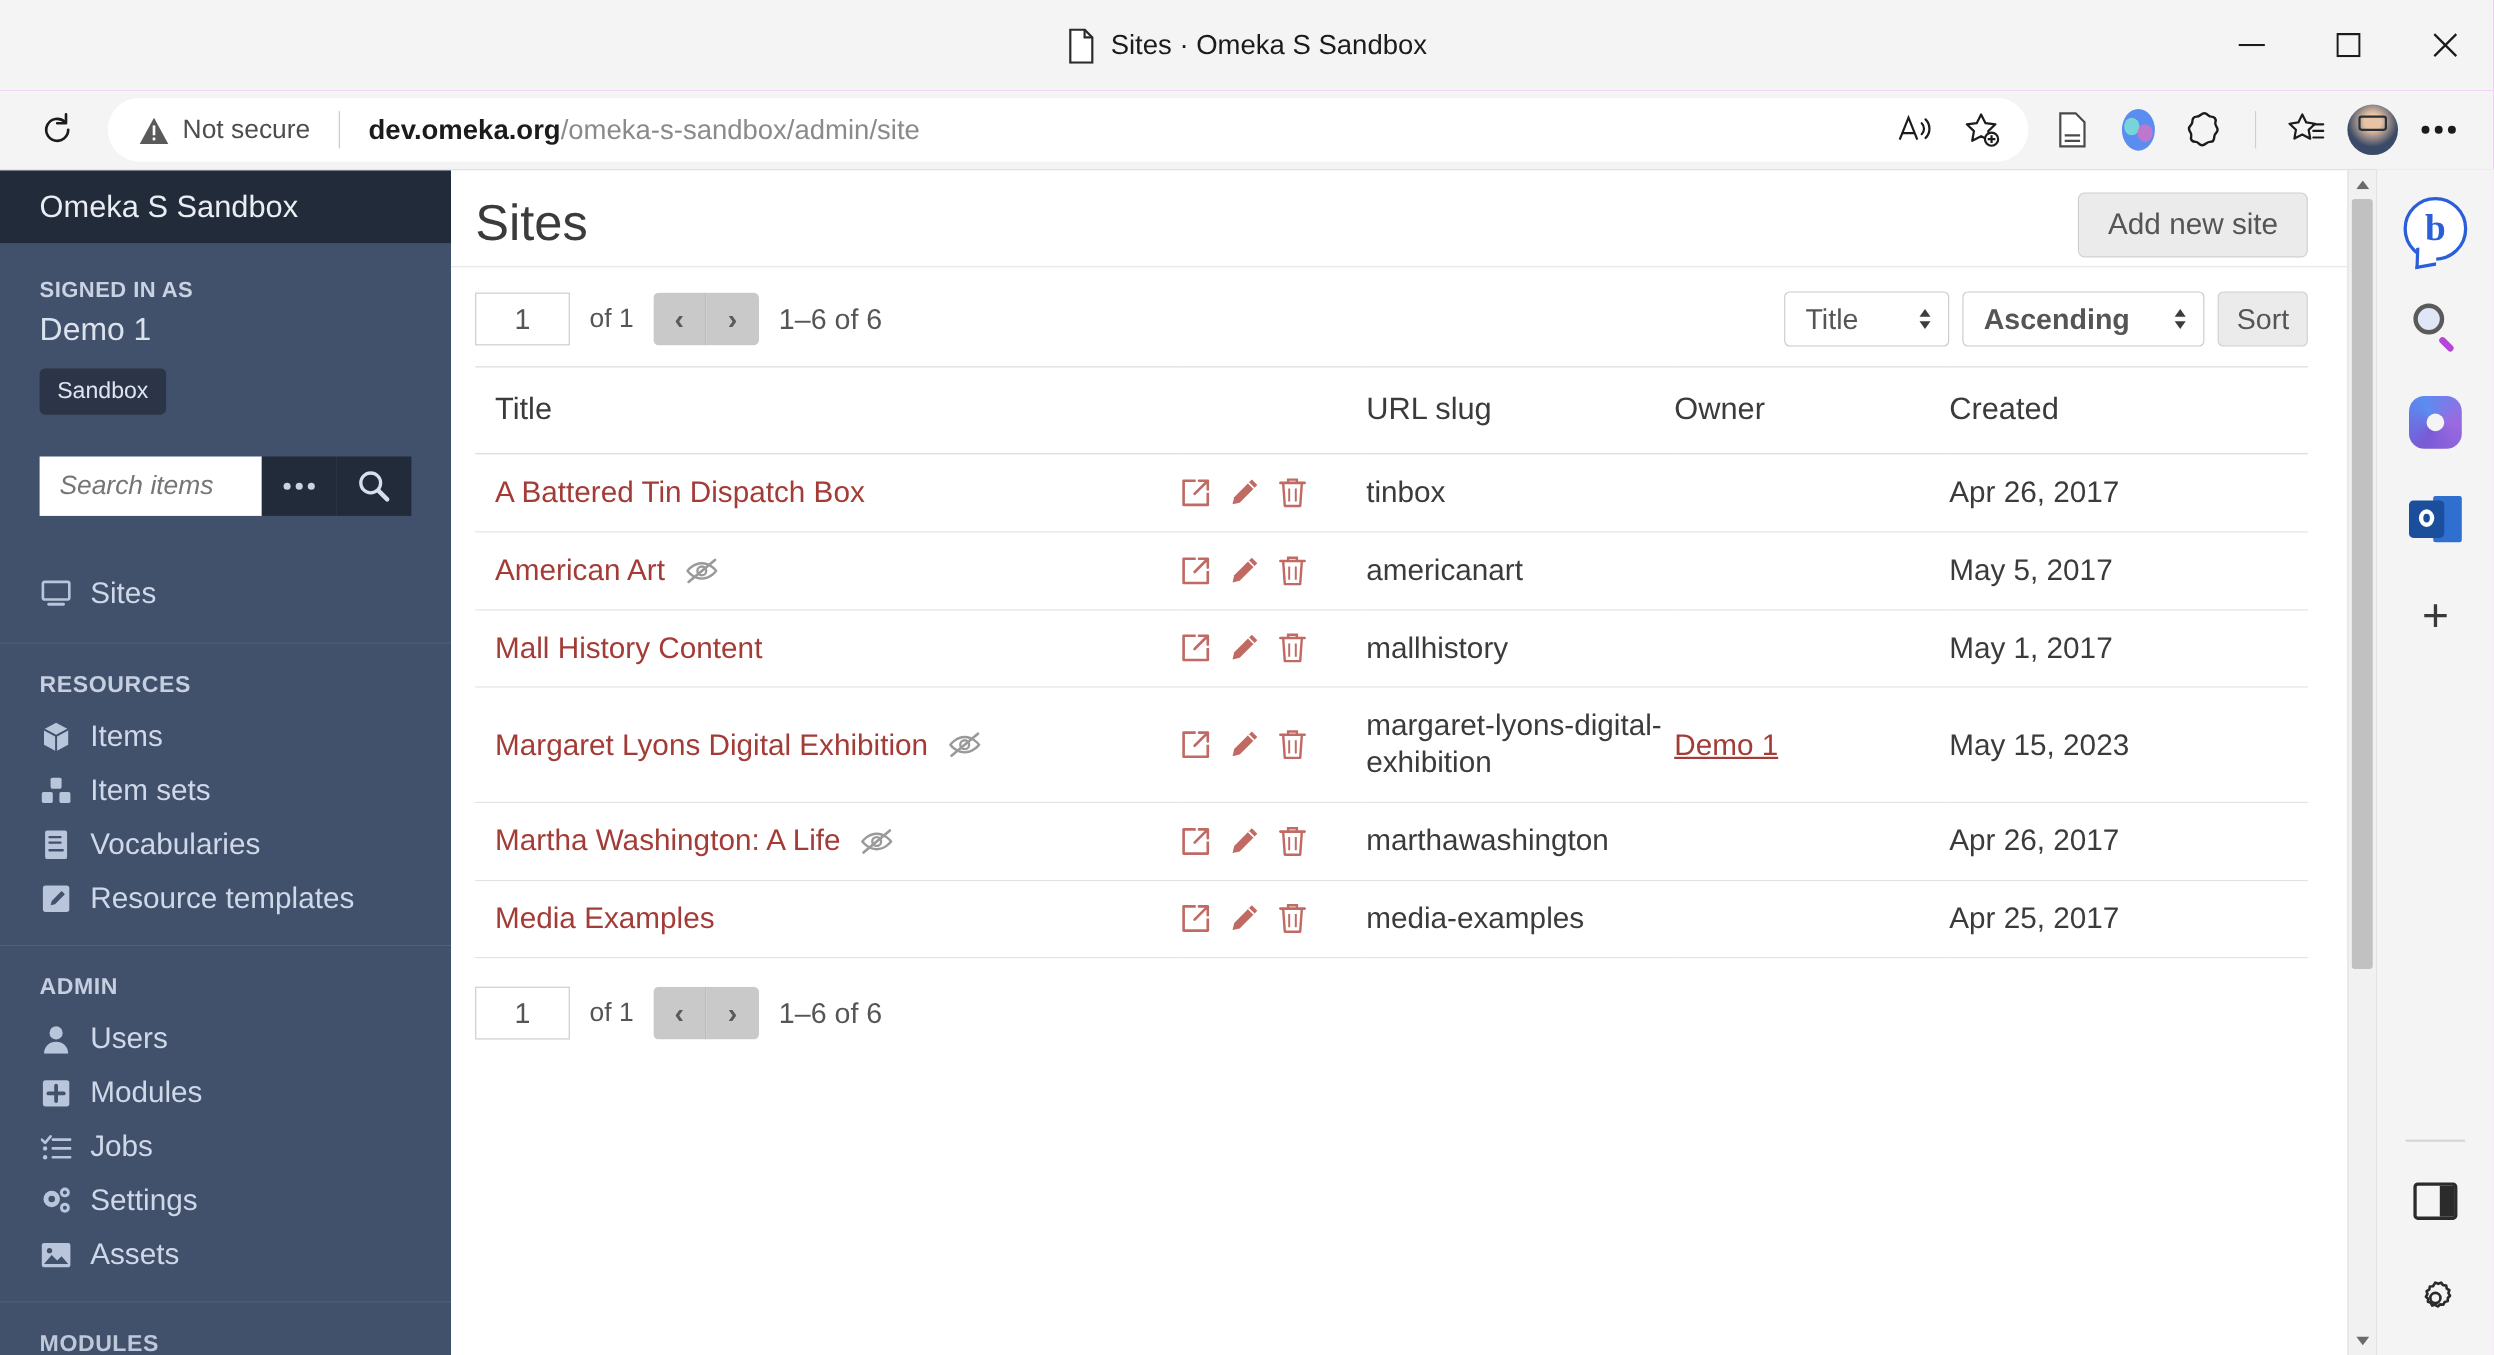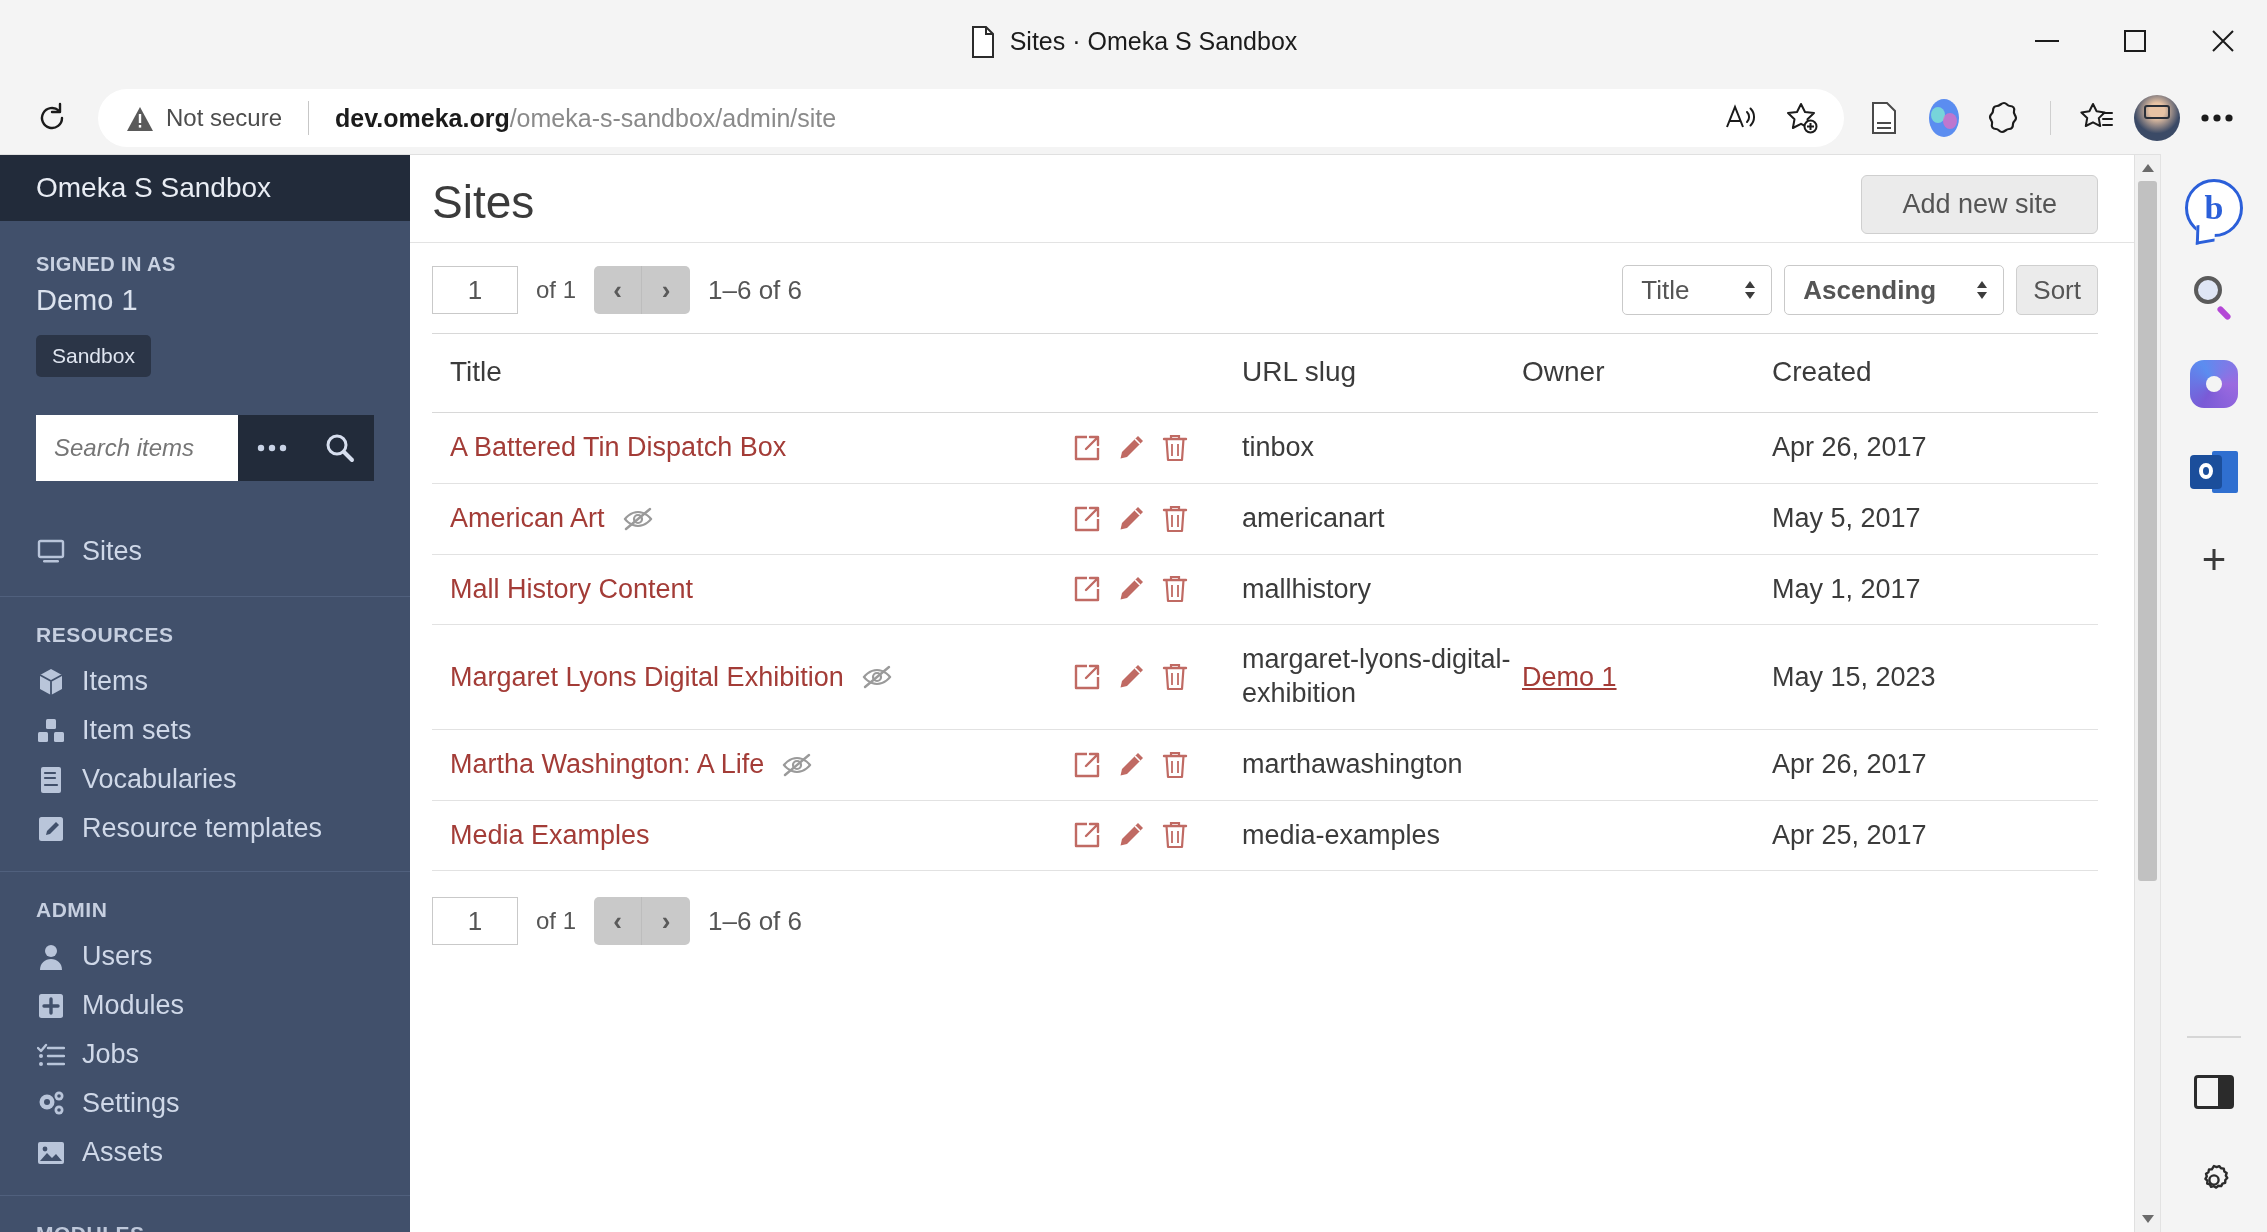--- a/index.html
+++ b/index.html
@@ -128,21 +128,21 @@
     margin-top: 18px;
     display: inline-block;
     background: #2b3547;
     color: #dfe5f0;
     font-size: 21px;
     padding: 9px 16px;
     border-radius: 5px;
   }
   .search-row {
     margin: 38px 36px 0 36px;
-    display: flex; height: 66px;
+    display: flex; height: 54px;
   }
   .search-input {
     flex: 1 1 auto;
     background: #ffffff;
     border: 0;
     font-size: 24px;
     font-style: italic;
     color: #8f8f8f;
     padding: 0 18px;
     font-family: "Liberation Sans", sans-serif;
@@ -188,21 +188,21 @@
     border-bottom: 1px solid #e3e3e3;
     min-height: 88px;
   }
   .page-title { font-size: 46px; color: #3b3b3b; font-weight: 400; line-height: 1.1; }
   .add-btn {
     background: #ebebeb;
     border: 1px solid #cfcfcf;
     border-radius: 6px;
     font-size: 27px;
     color: #555;
-    padding: 13px 40px;
+    padding: 13px 26px;
     font-family: "Liberation Sans", sans-serif;
     margin-top: -2px;
   }
   .toolbar {
     display: flex; align-items: center; justify-content: space-between;
     padding: 22px 36px 18px 22px;
   }
   .pagination { display: flex; align-items: center; gap: 18px; }
   .page-input {
     width: 86px; height: 48px;

